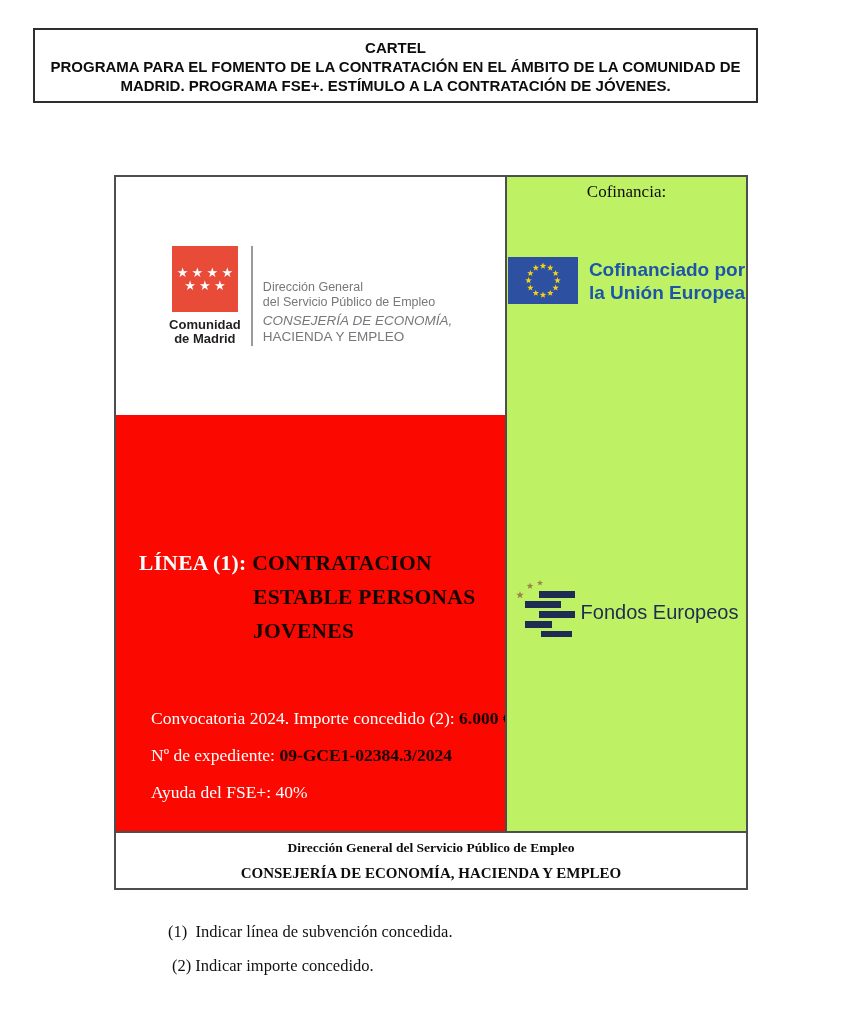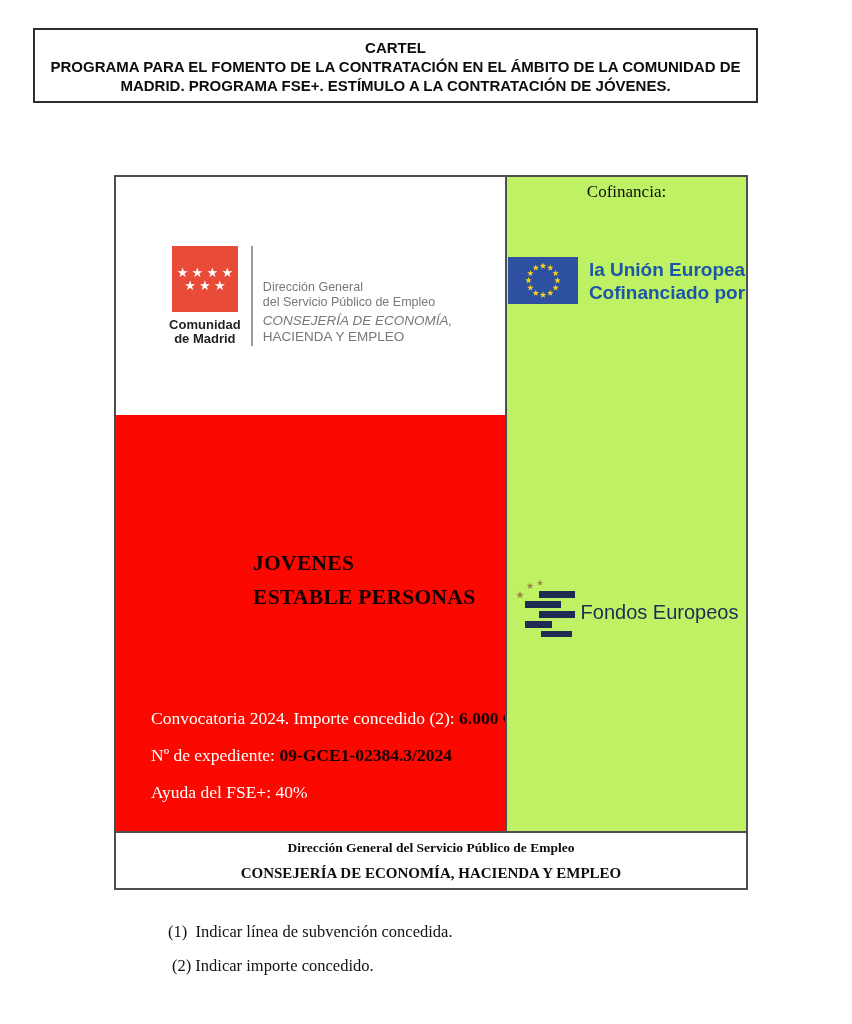--- a/index.html
+++ b/index.html
@@ -137,25 +137,29 @@
             <div class="dept-small">Dirección General</div>
             <div class="dept-small">del Servicio Público de Empleo</div>
             <div class="dept-big dept-gap">CONSEJERÍA DE ECONOMÍA,</div>
             <div class="dept-big">HACIENDA Y EMPLEO</div>
           </div>
         </div>
       </div>
 
       <div class="red-box">
         <div class="redbox-title">
+          <div class="trow">
+            <span class="tlabel">LÍNEA (1):</span>
+            <span class="tvalue">CONTRATACION</span>
+          </div>
+          <div class="trow indent">
+            <span class="tvalue">ESTABLE PERSONAS</span>
+          </div>
           <div class="trow indent">
             <span class="tvalue">JOVENES</span>
-          </div>
-          <div class="trow indent">
-            <span class="tvalue">ESTABLE PERSONAS</span>
           </div>
         </div>
 
         <div class="redbox-details">
           <div class="dline">
             <span>Convocatoria 2024. Importe concedido (2):</span>
             <span class="dvalue">6.000 €</span>
           </div>
           <div class="dline">
             <span>Nº de expediente:</span>
@@ -186,22 +190,22 @@
               <use href="#star-a" transform="translate(35,38)"></use>
               <use href="#star-a" transform="translate(27.8,36.1)"></use>
               <use href="#star-a" transform="translate(22.4,30.8)"></use>
               <use href="#star-a" transform="translate(20.5,23.5)"></use>
               <use href="#star-a" transform="translate(22.4,16.3)"></use>
               <use href="#star-a" transform="translate(27.8,10.9)"></use>
             </g>
           </svg>
         </div>
         <div class="eu-text">
+          <div>Cofinanciado por</div>
           <div>la Unión Europea</div>
-          <div>Cofinanciado por</div>
         </div>
       </div>
 
       <div class="fondos-logo">
         <div>
           <svg width="66" height="62" viewBox="0 0 66 62" aria-hidden="true">
             <defs>
               <polygon id="star-b" points="0,-3.4 0.82,-1.13 3.23,-1.05 1.33,0.43 2,2.75 0,1.4 -2,2.75 -1.33,0.43 -3.23,-1.05 -0.82,-1.13"></polygon>
             </defs>
             <g fill="#9c8544">

